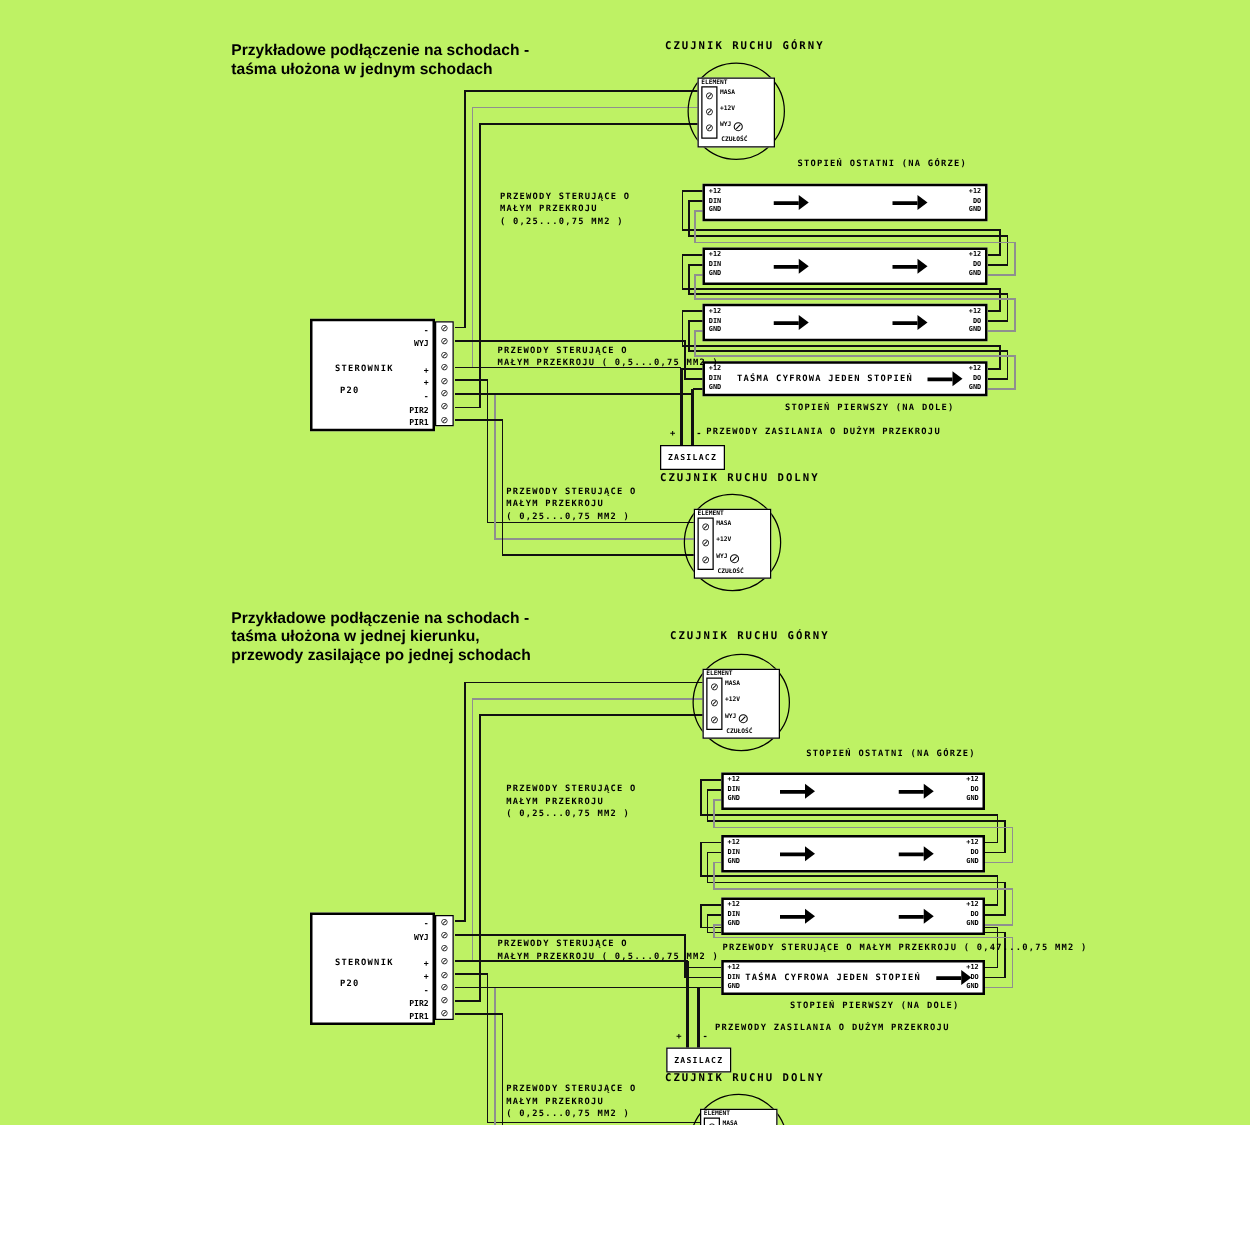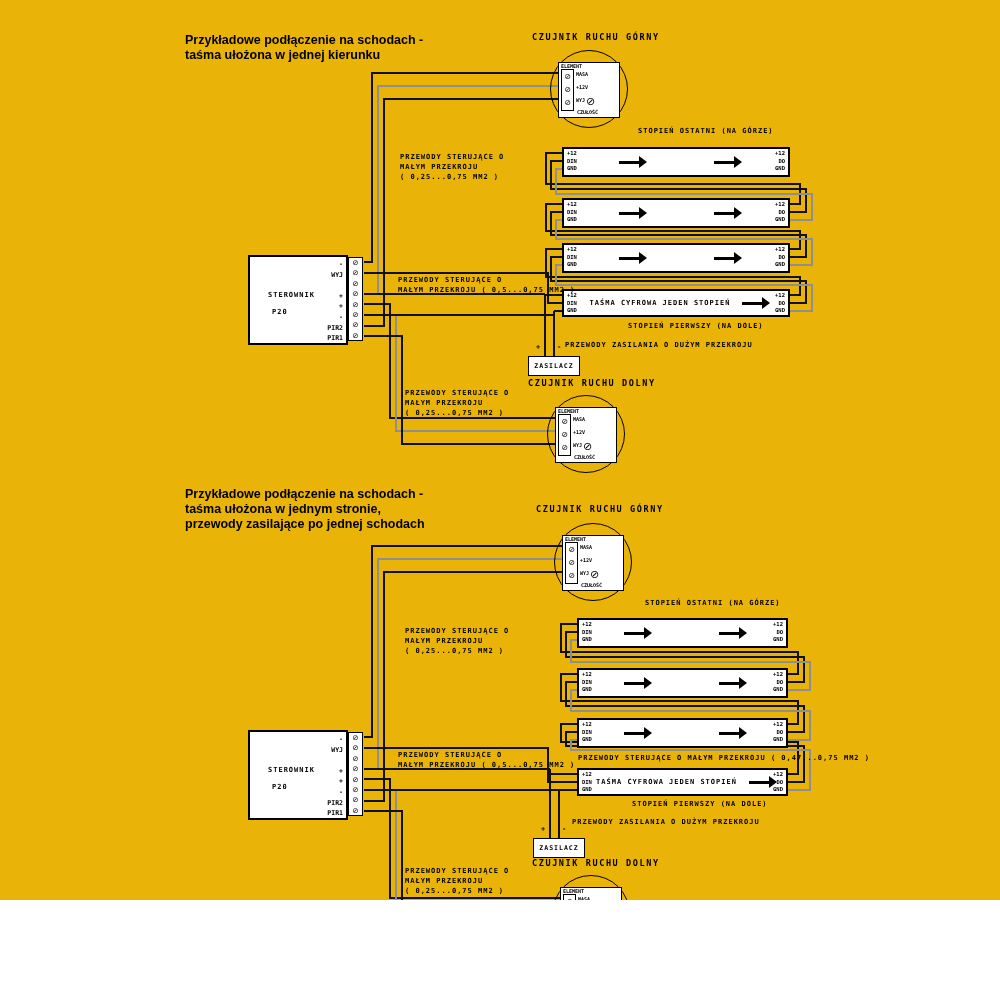--- a/index.html
+++ b/index.html
@@ -1,16 +1,16 @@
 <!DOCTYPE html>
 <html><head>
 <meta charset="utf-8">
 <style>
   html,body{margin:0;padding:0;background:#fff;}
-  #stage{position:relative;width:1000px;height:900px;background:#eab308;overflow:hidden;
+  #stage{position:relative;width:1000px;height:900px;background:#bef264;overflow:hidden;
          font-family:"DejaVu Sans Mono",monospace;color:#000;}
   .abs{position:absolute;}
   svg.wires{position:absolute;left:0;top:0;z-index:1;}
   
   .title{font-family:"Liberation Sans",sans-serif;font-weight:bold;font-size:12.5px;line-height:15px;color:#000;z-index:5;}
   
   .ann{font-family:"DejaVu Sans Mono",monospace;font-weight:bold;font-size:7px;letter-spacing:1px;
        line-height:10px;white-space:nowrap;z-index:5;}
   .sens-title{font-family:"DejaVu Sans Mono",monospace;font-weight:bold;font-size:8.5px;letter-spacing:1.6px;white-space:nowrap;z-index:5;}
   
@@ -105,21 +105,21 @@
       <polyline points="788,740 810,740 810,711 571,711 571,690 577,690" stroke="#8f8f8f"></polyline>
       <polyline points="788,774 798,774 798,742 561,742 561,724 577,724"></polyline>
       <polyline points="788,782 804,782 804,746 566,746 566,732 577,732"></polyline>
       <polyline points="788,790 810,790 810,750 571,750 571,740 577,740" stroke="#8f8f8f"></polyline>
     </g>
   </svg>
 
   <div>
     <div class="abs title" style="left:185px;top:33px;">
       <div>Przykładowe podłączenie na schodach -</div>
-      <div>taśma ułożona w jednej kierunku</div>
+      <div>taśma ułożona w jednym schodach</div>
     </div>
 
     <div class="abs sens-title" style="left:532px;top:32px;">CZUJNIK RUCHU GÓRNY</div>
     <div class="circle" style="left:550px;top:50px;"></div>
     <div class="sbox" style="left:558px;top:62px;">
       <div class="sb-h">
         <div>ELEMENT</div>
         <div>/S1</div>
       </div>
       <div class="sb-t">
@@ -256,21 +256,21 @@
       <span class="sb-l" style="top:21px;">+12V</span>
       <span class="sb-l" style="top:34px;">WYJ</span>
       <div class="sb-pot">⊘</div>
       <div class="sb-potl">CZUŁOŚĆ</div>
     </div>
   </div>
 
   <div>
     <div class="abs title" style="left:185px;top:487px;">
       <div>Przykładowe podłączenie na schodach -</div>
-      <div>taśma ułożona w jednym stronie,</div>
+      <div>taśma ułożona w jednej kierunku,</div>
       <div>przewody zasilające po jednej schodach</div>
     </div>
 
     <div class="abs sens-title" style="left:536px;top:504px;">CZUJNIK RUCHU GÓRNY</div>
     <div class="circle" style="left:554px;top:523px;"></div>
     <div class="sbox" style="left:562px;top:535px;">
       <div class="sb-h">
         <div>ELEMENT</div>
         <div>PIR</div>
       </div>

